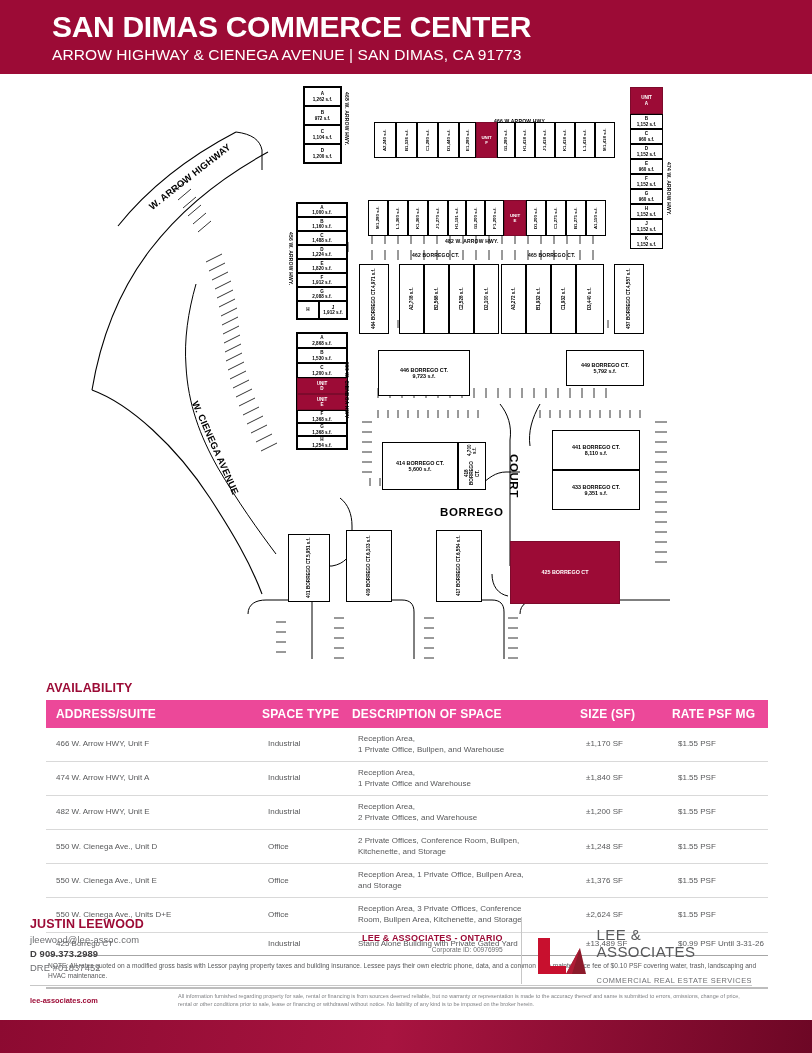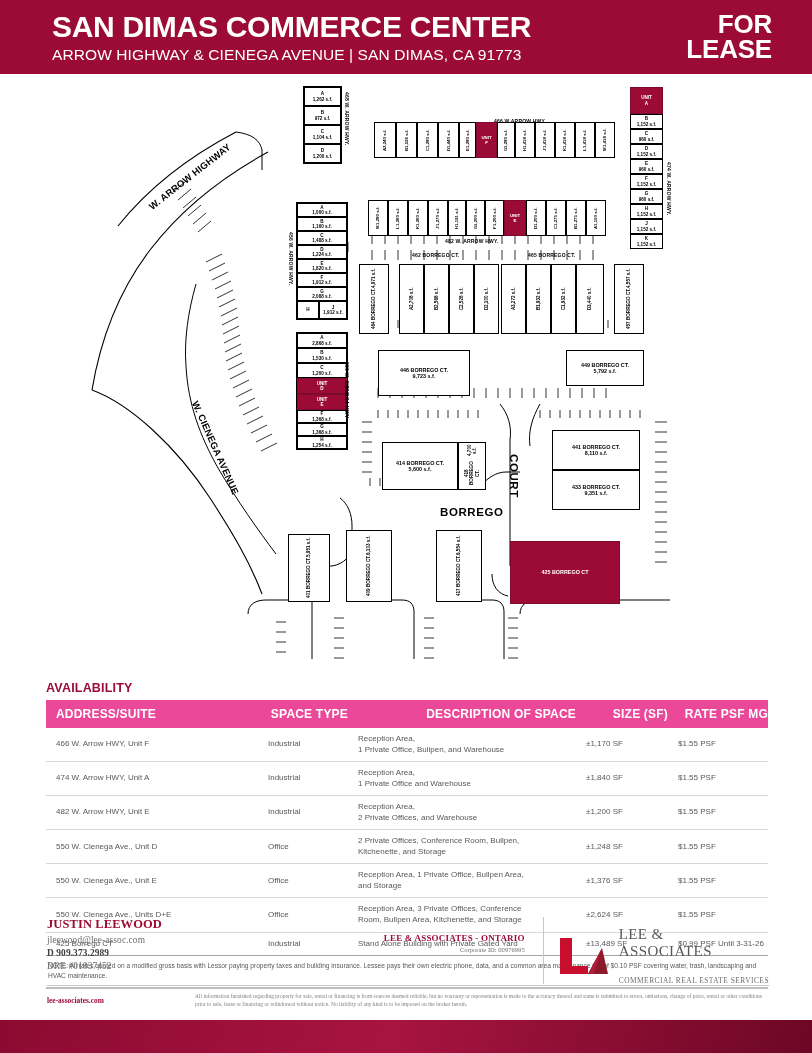--- a/index.html
+++ b/index.html
@@ -142,21 +142,21 @@
   table.avail thead th {
     background: #ec4899;
     color: #ffffff;
     font-size: 12px;
     font-weight: bold;
     text-align: left;
     padding: 7px 0 7px 10px;
     letter-spacing: 0.2px;
     vertical-align: middle;
   }
-  table.avail thead th.c { text-align: right; padding-left: 4px; }
+  table.avail thead th.c { text-align: left; padding-left: 4px; }
   table.avail tbody td {
     font-size: 8px;
     color: #58595b;
     padding: 6px 0 6px 10px;
     border-bottom: 1px solid #d9d9d9;
     vertical-align: middle;
     line-height: 1.32;
   }
   table.avail tbody tr:last-child td { border-bottom: 1px solid #a6a6a6; }
   td.addr { color: #58595b; }
@@ -171,23 +171,22 @@
     font-size: 6.6px;
     color: #58595b;
     line-height: 1.45;
     padding: 5px 2px 7px 2px;
     border-bottom: 2px solid #bdbdbd;
   }
 
   
   .footer {
     position: absolute;
-    left: 47px; top: 917px;
+    left: 30px; top: 917px;
     width: 722px;
-    font-family: Liberation Serif, serif;
   }
   .foot-top {
     display: flex;
     justify-content: space-between;
     align-items: flex-start;
     height: 68px;
   }
   .agent-name {
     font-size: 12.5px;
     font-weight: bold;
@@ -273,24 +272,20 @@
 </head>
 <body>
 
 <div class="page">
 
   <div class="header">
     <div class="header-inner">
       <div class="header-titles">
         <div class="header-title">SAN DIMAS COMMERCE CENTER</div>
         <div class="header-sub">ARROW HIGHWAY &amp; CIENEGA AVENUE  | SAN DIMAS, CA 91773</div>
-      </div>
-      <div class="header-badge">
-        <div>FOR</div>
-        <div>LEASE</div>
       </div>
     </div>
   </div>
 
   <div class="map-area">
 
     <svg class="map-svg" width="812" height="585" viewBox="0 0 812 585">
       <g fill="none" stroke="#000" stroke-width="1">
 
         <path d="M 118 152 C 150 112 190 82 236 58" stroke-width="1.1"></path>

